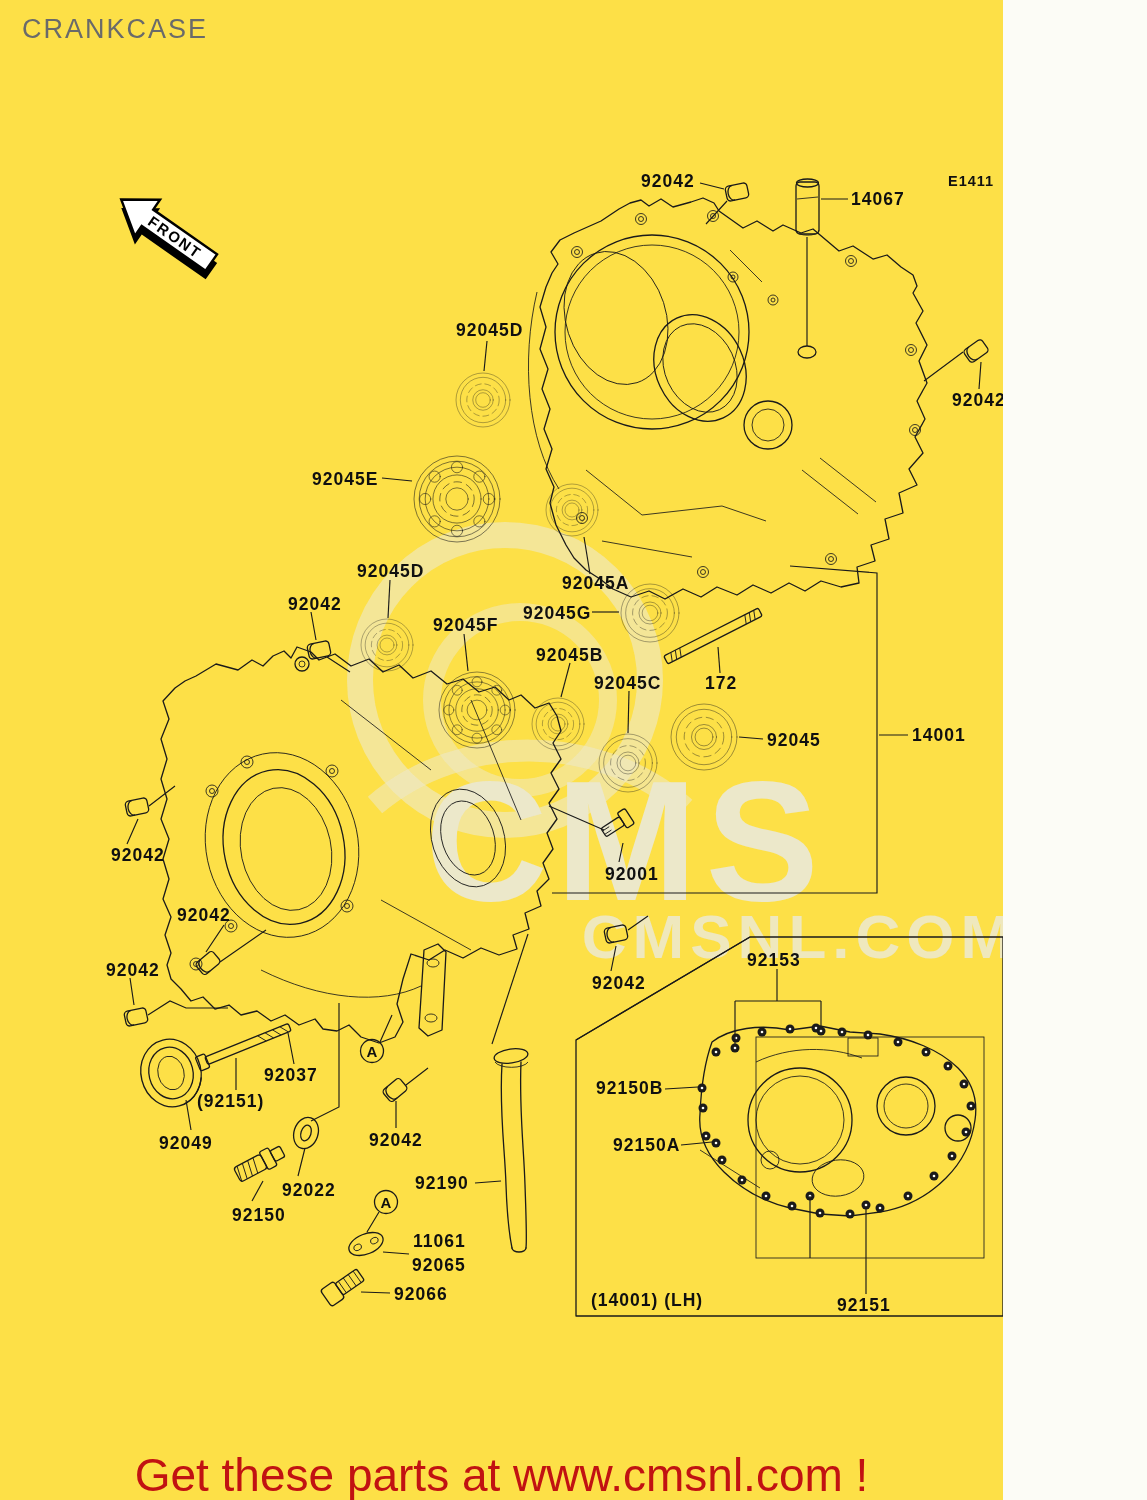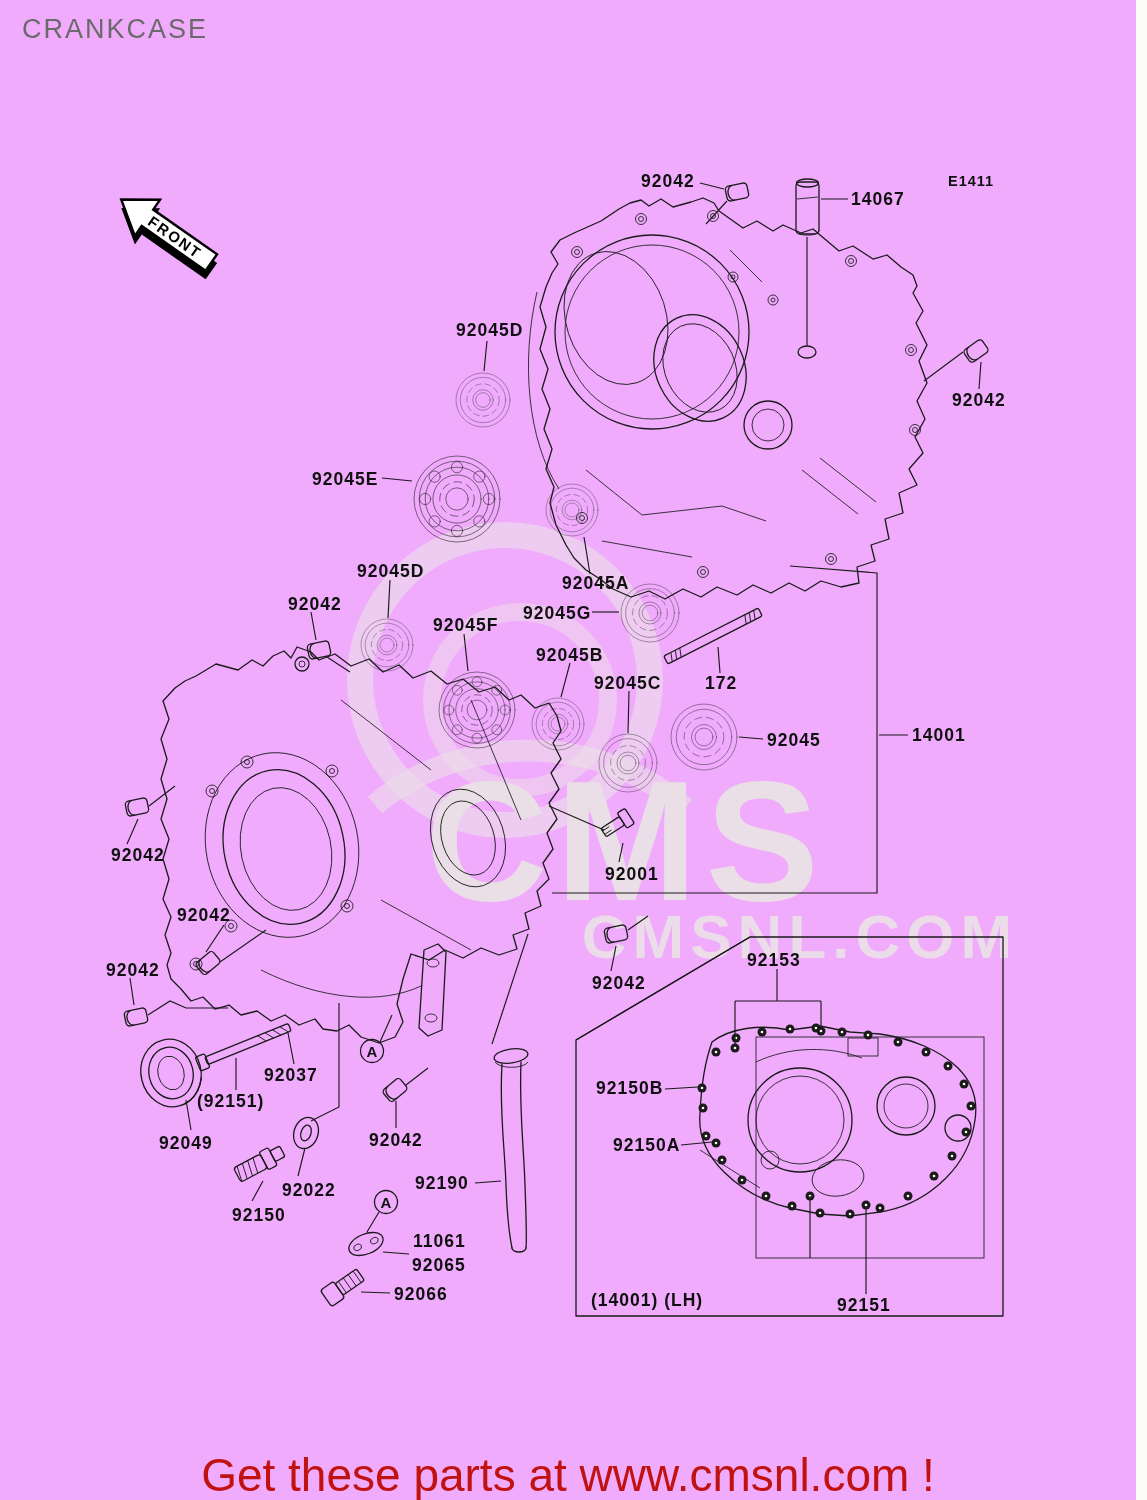--- a/index.html
+++ b/index.html
@@ -1,17 +1,17 @@
 <!DOCTYPE html>
 <html><head>
 <meta charset="utf-8">
 <style>
   html,body{margin:0;padding:0;}
   body{background:#fcfcf6;font-family:"Liberation Sans","DejaVu Sans",sans-serif;}
-  .stage{position:relative;width:1136px;height:1500px;background:#f0abfc;overflow:hidden;}
+  .stage{position:relative;width:1003px;height:1500px;background:#fde047;overflow:hidden;}
   .page-title{position:absolute;left:22px;top:14px;font-size:27px;letter-spacing:2px;color:#6a6a6a;}
   .footer{position:absolute;left:0;right:0;top:1448px;text-align:center;
           font-size:46px;color:#c11212;letter-spacing:0px;}
   svg.art{position:absolute;left:0;top:0;}
   svg .ln{stroke:#1a1a1a;stroke-width:1.3;fill:none;stroke-linejoin:round;stroke-linecap:round;}
   svg .thin{stroke:#1a1a1a;stroke-width:0.85;fill:none;}
   svg .ld{stroke:#1a1a1a;stroke-width:1.15;fill:none;}
   svg .pl{font-family:"Liberation Sans","DejaVu Sans",sans-serif;font-weight:700;font-size:17.5px;
           letter-spacing:1px;fill:#101010;stroke:none;}
   svg .pls{font-family:"Liberation Sans","DejaVu Sans",sans-serif;font-weight:700;font-size:14.5px;

